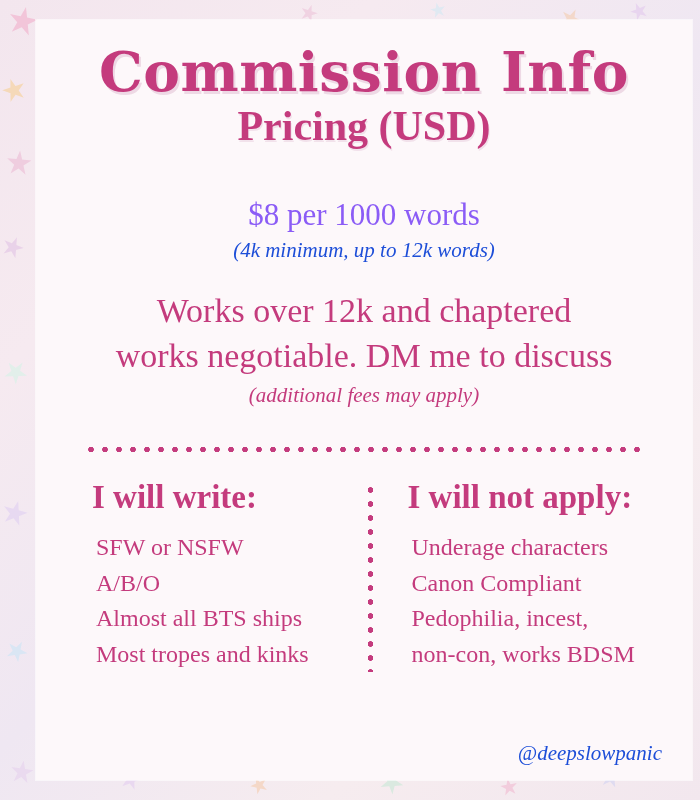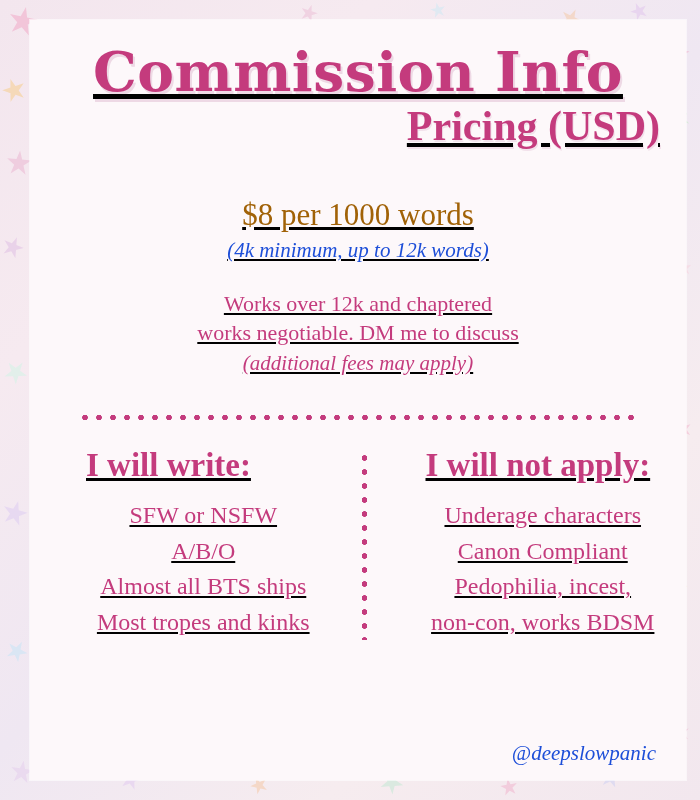--- a/index.html
+++ b/index.html
@@ -33,27 +33,26 @@
   .star {
     position: absolute;
     width: 26px;
     height: 26px;
     opacity: .85;
   }
 
   
   .card {
     position: absolute;
-    left: 30px;
+    left: 36px;
     top: 20px;
     width: 656px;
     height: 760px;
     background: #fdf8fa;
     box-shadow: 0 0 0 1px rgba(255,255,255,.6);
-    text-decoration: underline;
   }
 
   .inner {
     position: relative;
     width: 100%;
     height: 100%;
     box-sizing: border-box;
     padding: 14px 26px 0 26px;
     text-align: center;
     color: #c2407c;
@@ -70,43 +69,42 @@
     margin: 8px 0 0 0;
   }
   .subtitle {
     font-family: "Liberation Serif", serif;
     font-weight: bold;
     font-size: 42px;
     line-height: 1.1;
     color: #c43b7d;
     margin: 2px 0 0 0;
     text-shadow: 1px 2px 0 rgba(210,160,190,.25);
-    text-align: right;
   }
 
   .price-block {
     margin-top: 46px;
   }
   .price-main {
     font-size: 31px;
-    color: #a16207;
+    color: #8b5cf6;
     line-height: 1.25;
   }
   .price-note {
     font-size: 21px;
     font-style: italic;
     color: #1d4ed8;
     margin-top: 4px;
   }
 
   .over-block {
     margin-top: 26px;
   }
   .over-line {
-    font-size: 22px;
+    font-size: 34px;
     line-height: 1.32;
     color: #c43b7d;
   }
   .over-note {
     font-size: 21px;
     font-style: italic;
     color: #c43b7d;
     margin-top: 4px;
   }
 
@@ -119,21 +117,20 @@
     background-size: 14px 7px;
     background-repeat: repeat-x;
   }
 
   
   .columns {
     display: flex;
     margin-top: 26px;
     text-align: left;
     position: relative;
-    gap: 24px;
   }
   .col {
     flex: 1 1 0;
   }
   .col.left  { padding-left: 30px; padding-right: 16px; }
   .col.right { padding-left: 34px; }
 
   
   .v-dots {
     width: 7px;
@@ -150,21 +147,20 @@
     font-weight: bold;
     font-size: 33px;
     color: #c43b7d;
     margin-bottom: 14px;
     white-space: nowrap;
   }
   .col ul {
     list-style: none;
     margin: 4px;
     padding: 0;
-    text-align: center;
   }
   .col li {
     font-size: 24px;
     line-height: 1.48;
     color: #c43b7d;
     white-space: nowrap;
   }
 
   .handle {
     position: absolute;

